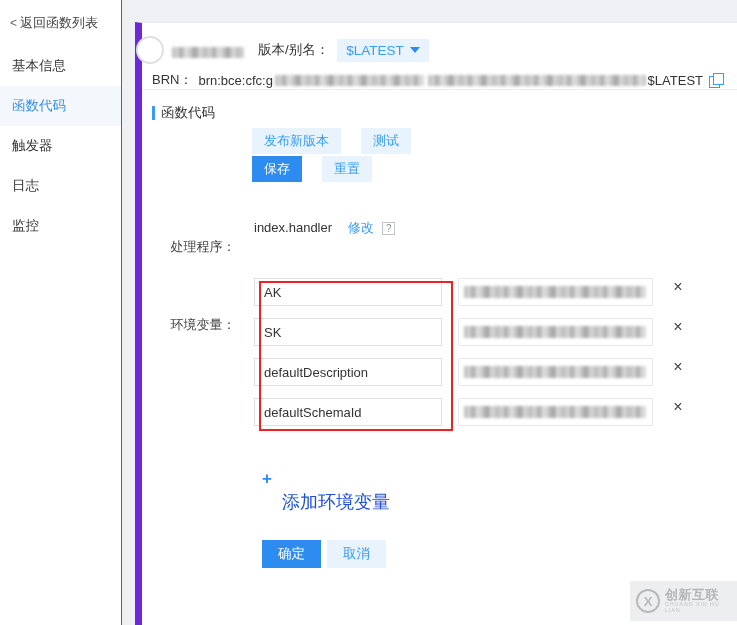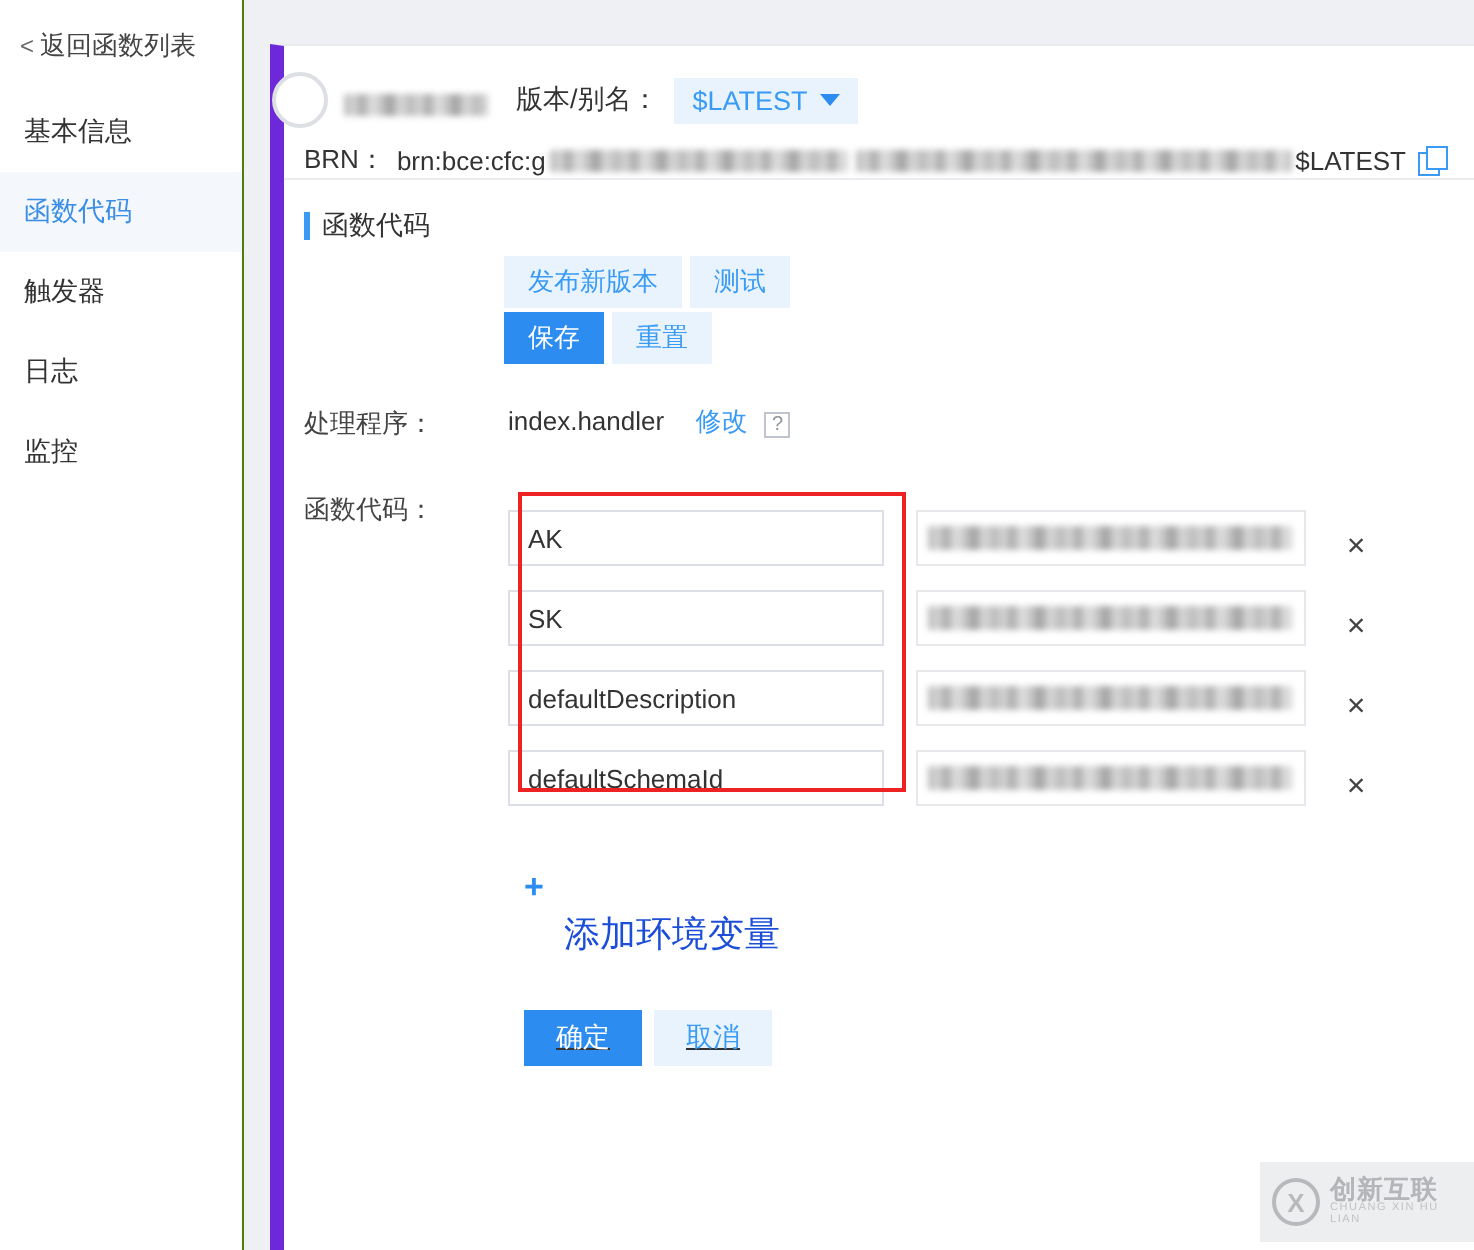--- a/index.html
+++ b/index.html
@@ -129,38 +129,39 @@
     font-size: 13.5px; color:#333;
     margin-bottom: 6px;
   }
   .sec-bar {
     width:3px; height:14px; background:#3a9bf5; margin-right:6px;
   }
 
   .row { display:flex; }
   .label-col {
     width: 102px;
-    text-align:left;
+    text-align:center;
     font-size:13px; color:#444;
     padding-top: 3px;
     flex: 0 0 auto;
+    margin-top: 35px;
   }
 
   .btn {
     font-size:13px;
     padding: 4px 12px;
     cursor:pointer;
     border:none;
     display:inline-block;
     font-family: inherit;
   }
   .btn-soft { background:#e8f3fd; color:#3a9bf5; }
   .btn-primary { background:#2d8cf0; color:#fff; }
 
-  .tabs-row { display:flex; gap:4px; margin-left: -2px; }
+  .tabs-row { display:flex; gap:20px; margin-left: -2px; }
 
   
   .code-wrap {
     width: 253px;
     height: 118px;
     background:#fff;
     overflow:hidden;
     position:relative;
     margin-top: 1px;
   }
@@ -191,21 +192,21 @@
   .handler-edit { color:#3a9bf5; font-size:13px; margin-left:12px; cursor:pointer; }
   .qmark {
     display:inline-block; border:1px solid #c0c4cc; color:#909399;
     font-size:10px; width:13px; height:13px; line-height:11px;
     text-align:center; margin-left:5px; cursor:pointer;
   }
 
   
   .env-row { margin-top: 22px; display:flex; position:relative; }
   .env-list { position:relative; }
-  .env-item { display:flex; align-items:flex-end; height:40px; }
+  .env-item { display:flex; align-items:flex-start; height:40px; }
   .env-key {
     width: 188px; height: 28px;
     border:1px solid #dcdfe6;
     font-size:13px; color:#333;
     padding: 0 9px;
     line-height:26px;
     background:#fff;
     font-family: inherit;
     outline:none;
   }
@@ -229,21 +230,21 @@
     border: 2px solid #ee2222;
     pointer-events:none;
   }
 
   .add-row { margin-top: 4px; margin-left: 110px; display:flex; align-items:center; cursor:pointer; }
   .plus {
     color:#2d8cf0; font-size:17px; font-weight:bold; margin-right:10px; line-height:1;
   }
   .add-text { color:#1d4ed8; font-size:18px;margin-top:48px; }
 
-  .footer-btns { margin-top: 26px; margin-left: 110px; display:flex; gap:6px;text-decoration:underline; }
+  .footer-btns { margin-top: 26px; margin-left: 110px; display:flex; gap:6px; }
   .footer-btns .btn { padding: 5px 16px; font-size:13.5px; }
 
   
   .watermark {
     position:absolute; right: 0px; bottom: 4px;
     width: 107px; height: 40px;
     display:flex; align-items:center; gap:5px;
     background:#eceef0;
     padding-left: 6px;
     opacity: 0.95;
@@ -338,21 +339,21 @@
     <div class="handler-row">
       <div class="label-col">处理程序：</div>
       <div>
         <span class="handler-val">index.handler</span>
         <span class="handler-edit">修改</span>
         <span class="qmark">?</span>
       </div>
     </div>
 
     <div class="env-row">
-      <div class="label-col">函数代码：</div>
+      <div class="label-col">环境变量：</div>
       <div class="env-list">
 
         <div class="env-item">
           <input class="env-key" readonly="" value="AK" style="">
           <div class="env-val-wrap">
             <span class="blur env-val-blur"></span>
           </div>
           <span class="env-del">×</span>
         </div>
 

